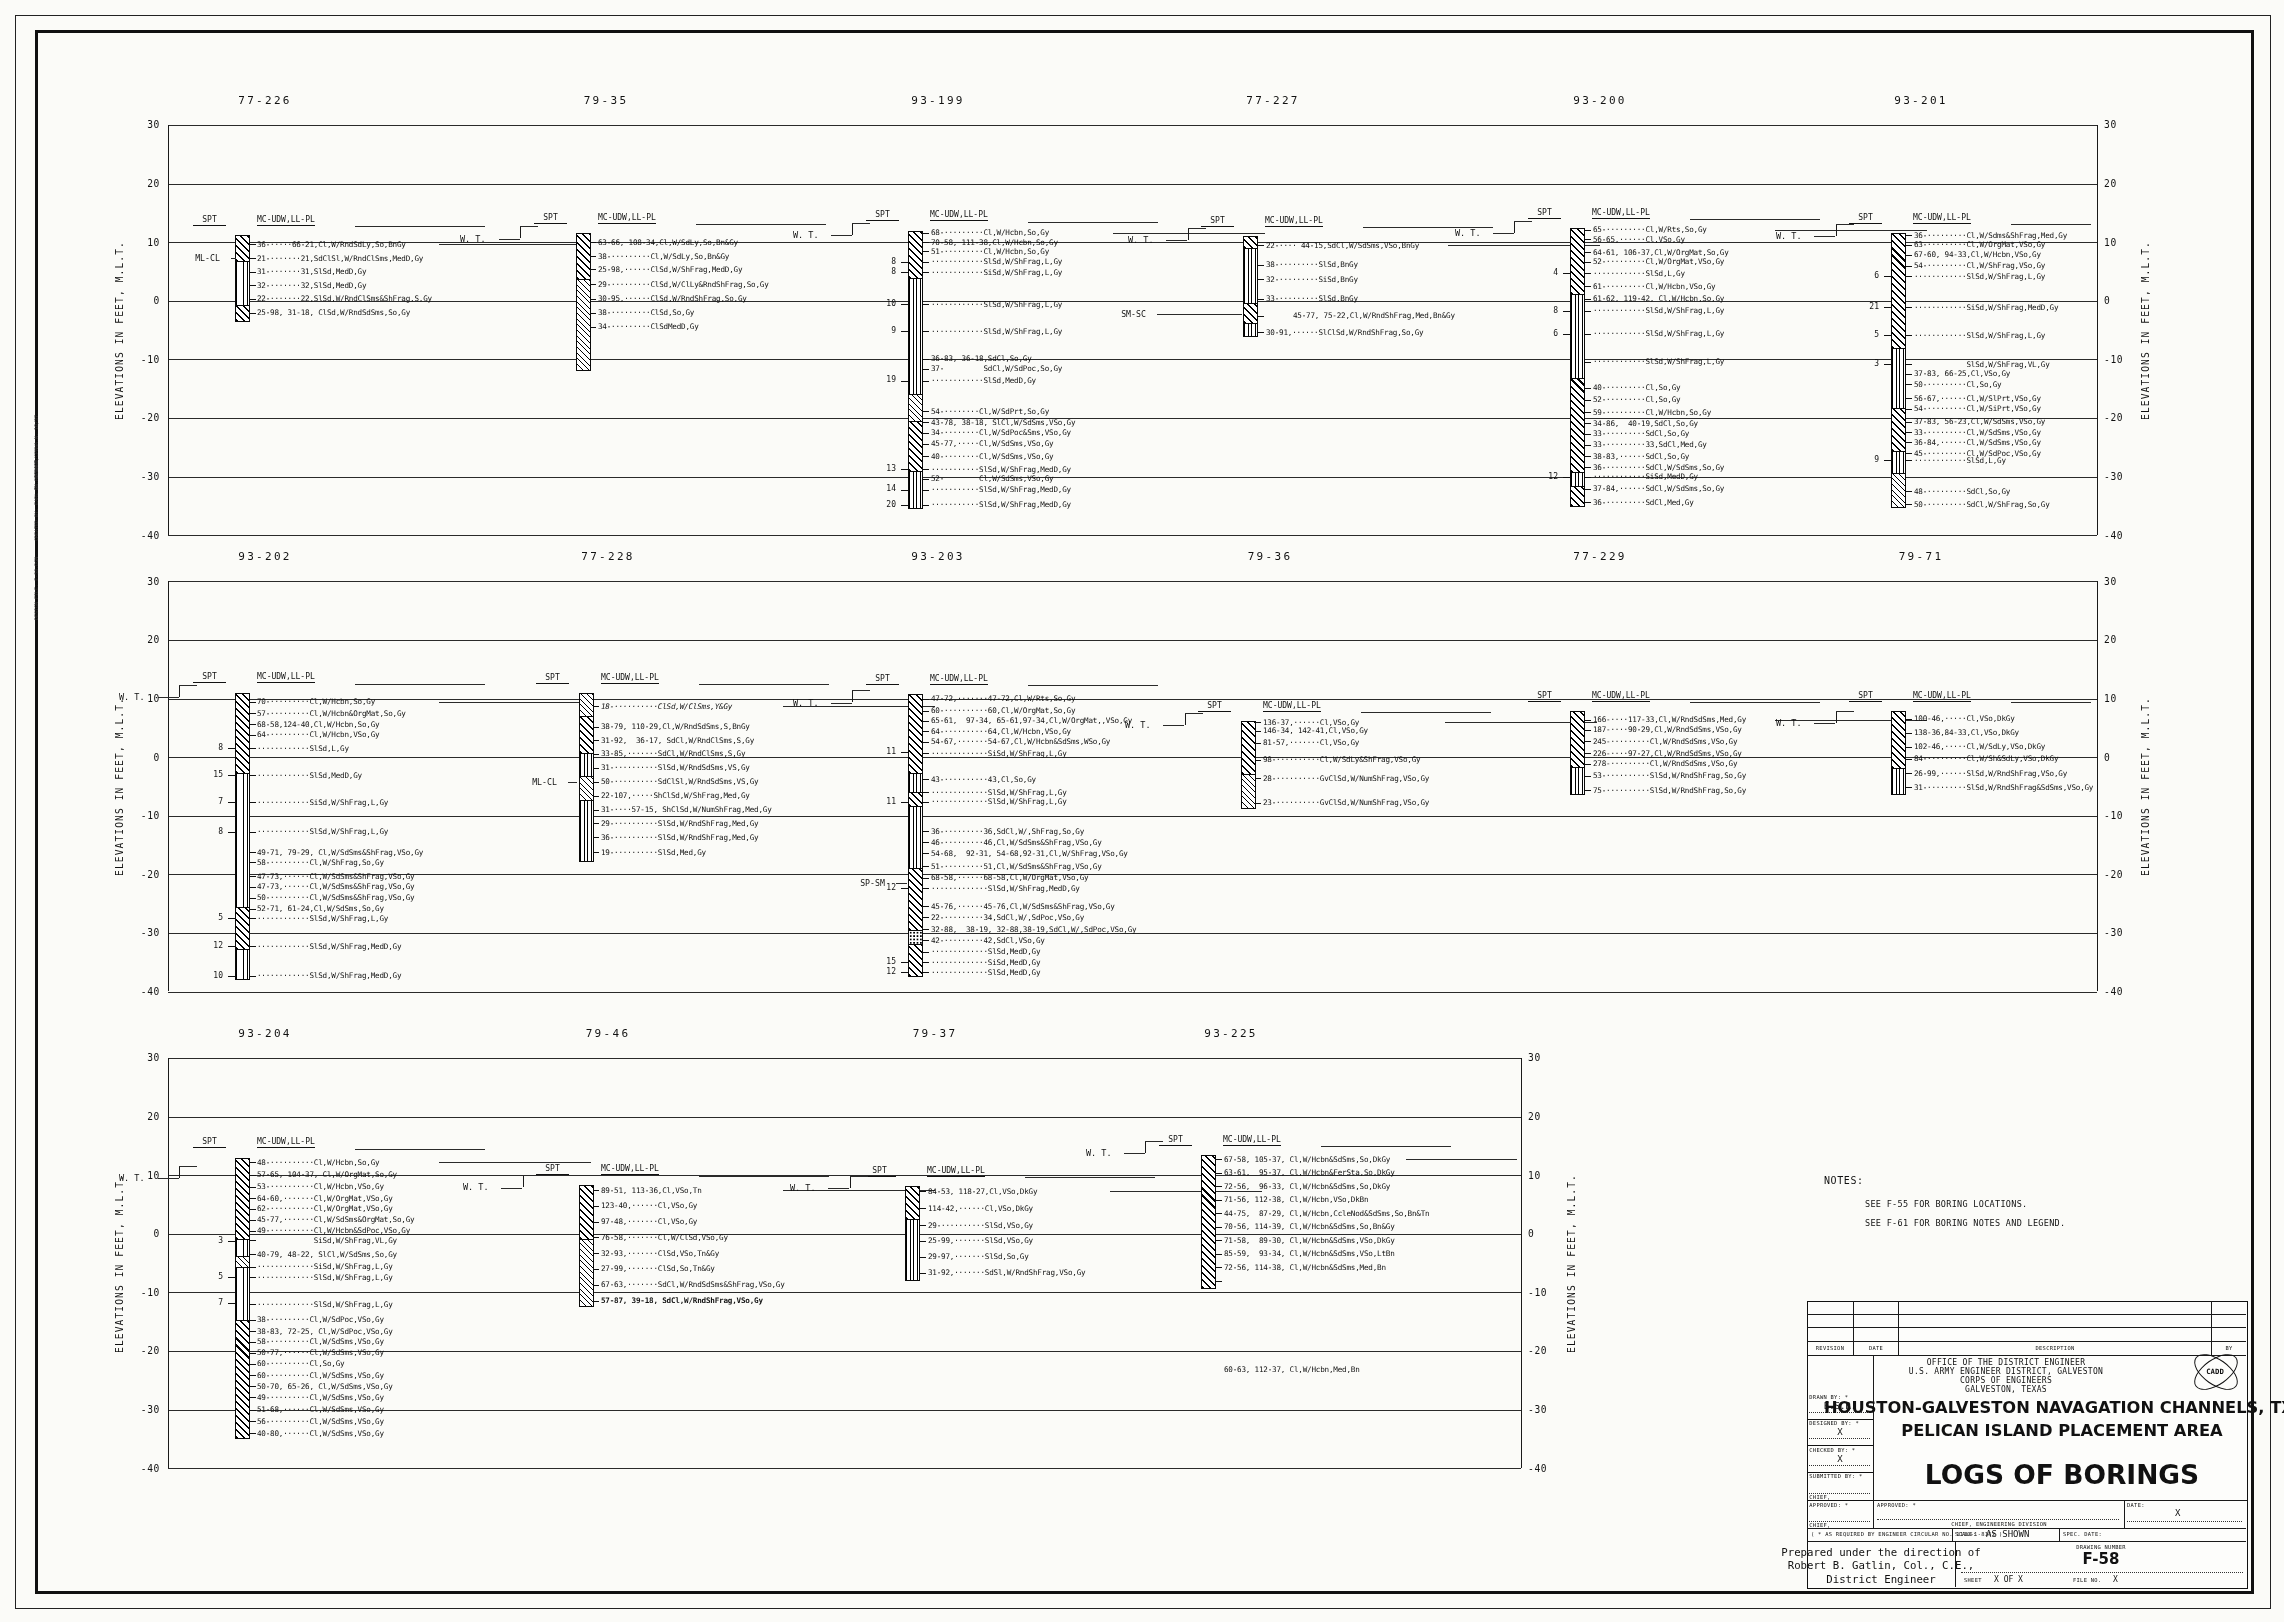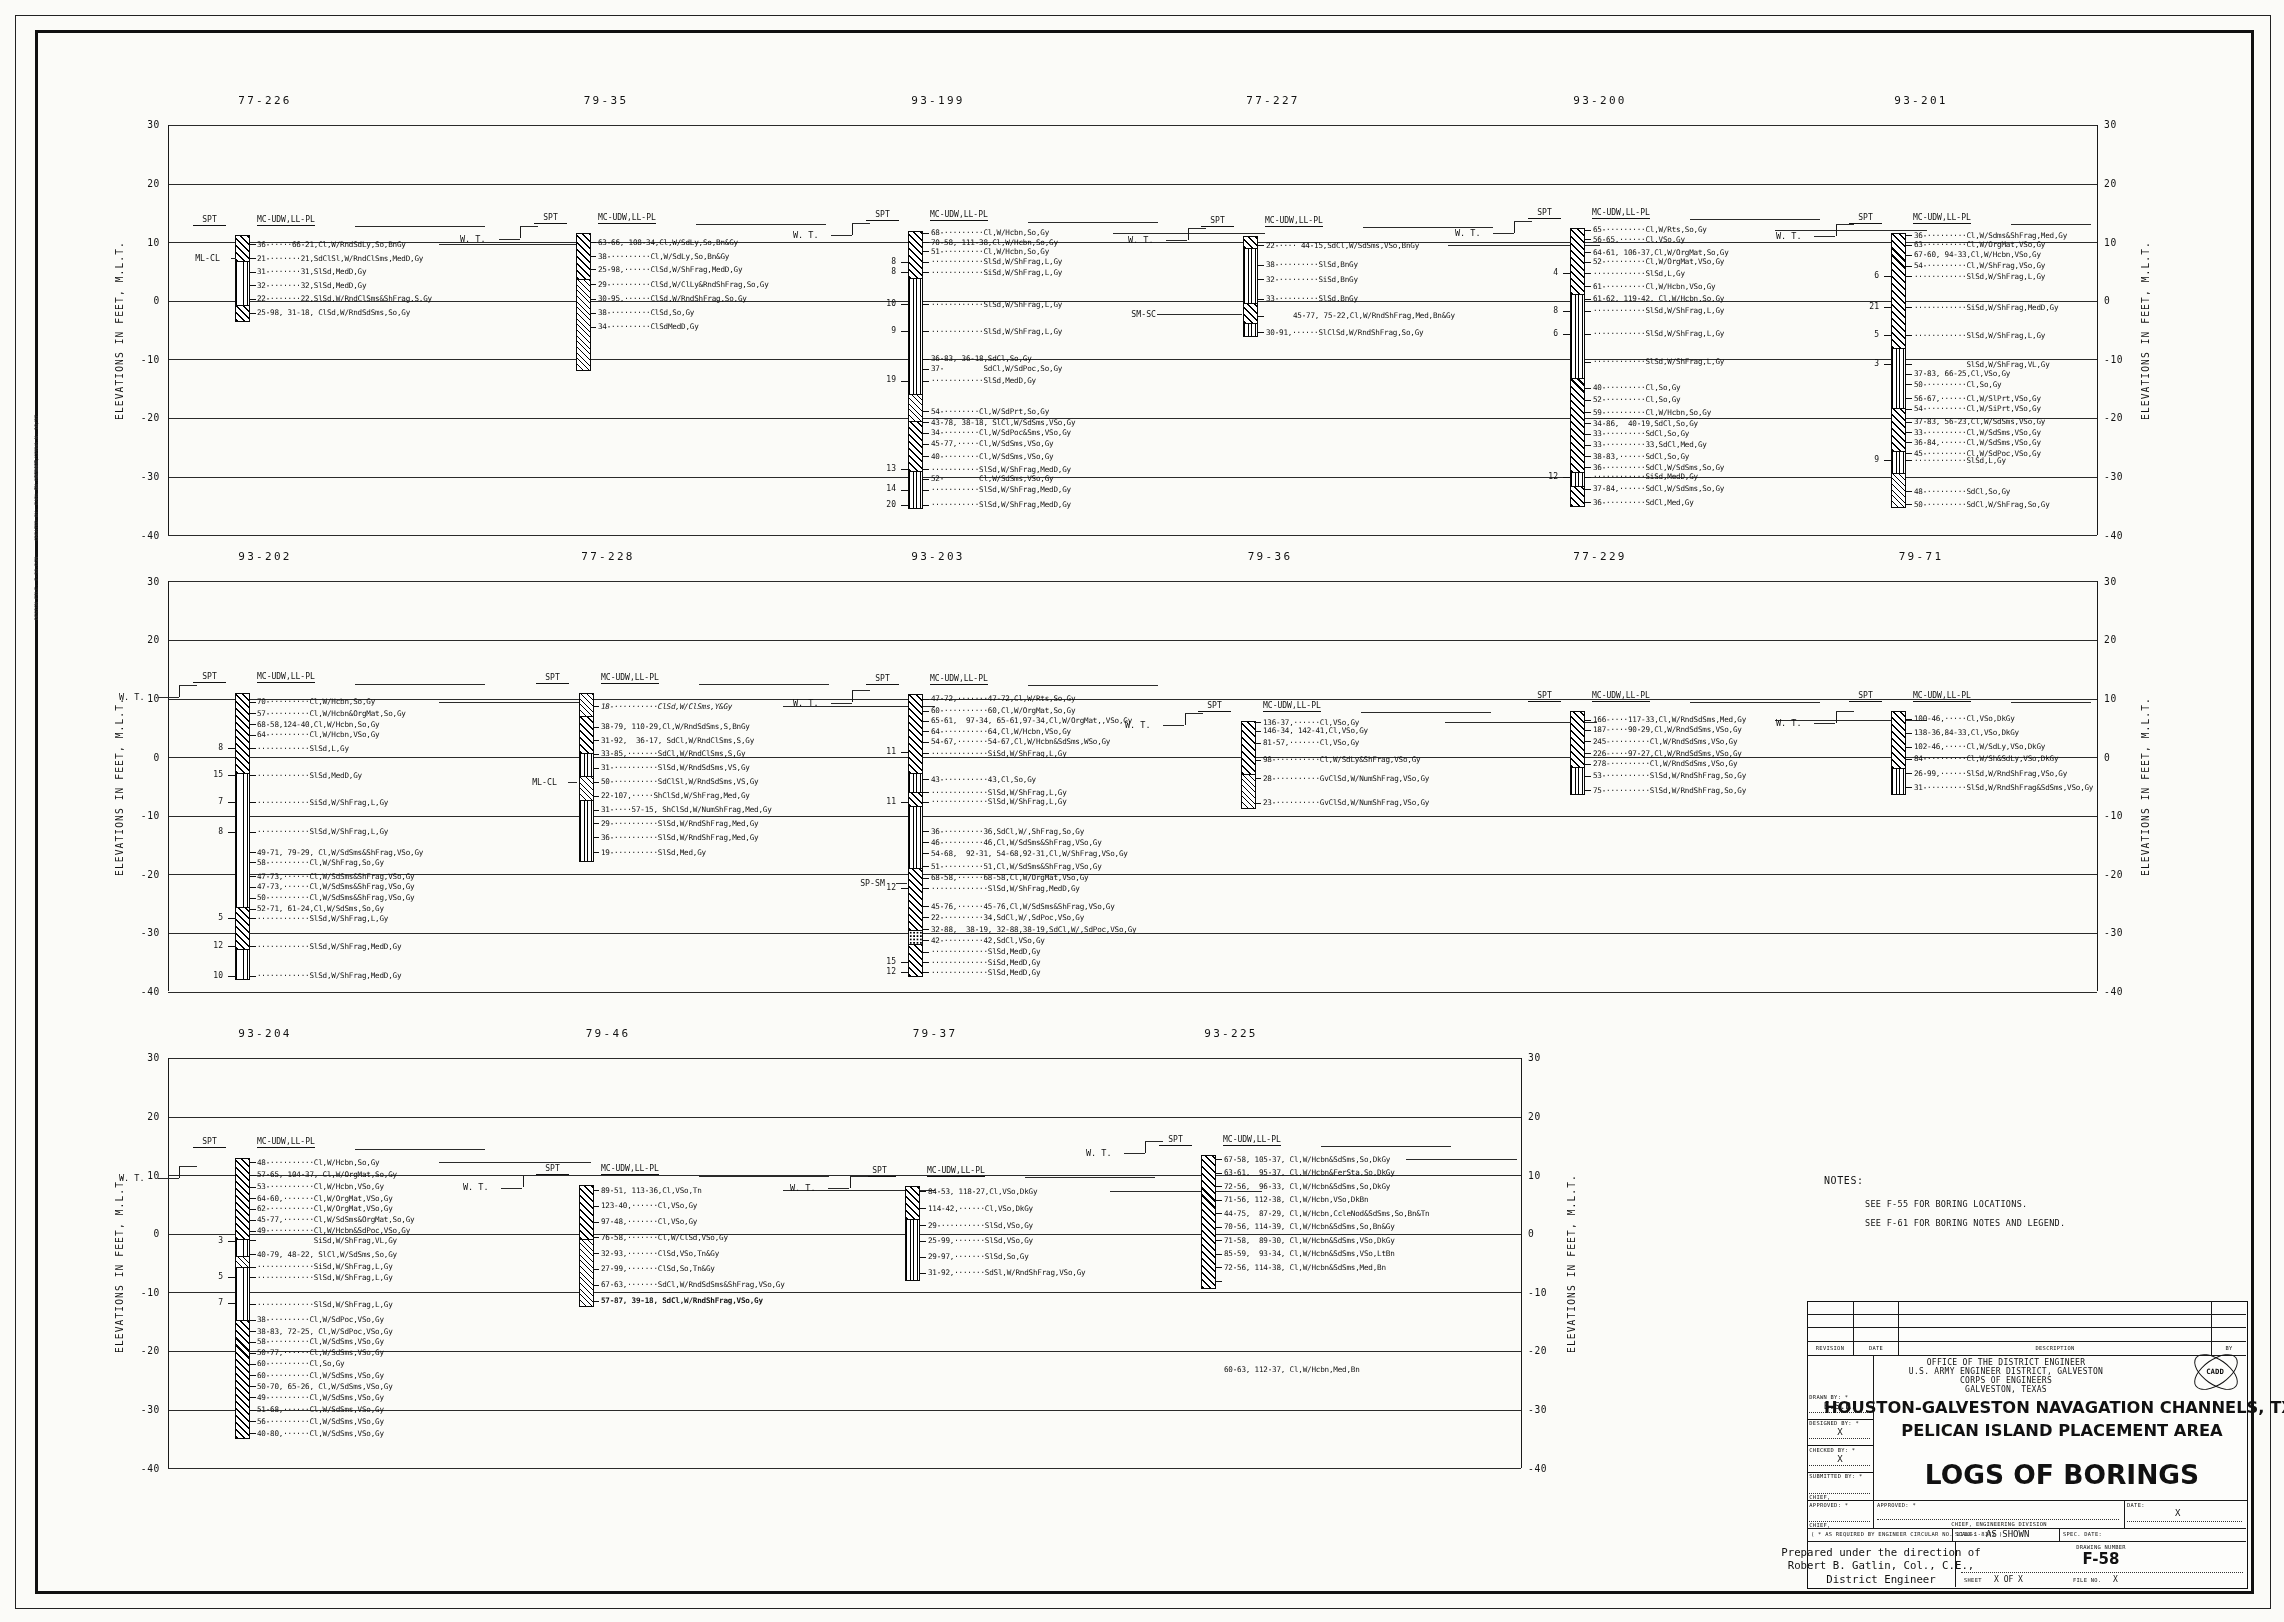--- a/index.html
+++ b/index.html
@@ -364,21 +364,21 @@
       <div class="tick" style="left: 1258px; top: 299px; width: 6.2px;"></div>
       <div class="entry" style="left: 1266px; top: 294px;">33-·········SlSd,BnGy</div>
       <div class="tick" style="left: 1258px; top: 316px; width: 6.2px;"></div>
       <div class="entry" style="left: 1266px; top: 311px; margin-left: 27px;">45-77, 75-22,Cl,W/RndShFrag,Med,Bn&amp;Gy</div>
       <div class="tick" style="left: 1258px; top: 332px; width: 6.2px;"></div>
       <div class="entry" style="left: 1266px; top: 328px;">30-91,······SlClSd,W/RndShFrag,So,Gy</div>
       <div class="wt" style="left: 1128px; top: 235px;">W. T.</div>
       <div class="hline thin" style="left: 1166px; top: 240px; width: 21.4px;"></div>
       <div class="vline" style="left: 1188px; top: 228px; height: 12.4px; border-left-width: 0.6px;"></div>
       <div class="hline thin" style="left: 1188px; top: 228px; width: 18px;"></div>
-      <div class="clslbl" style="left: 1111px; top: 309px; width: 45px; text-align: right;">SM-SC</div>
+      <div class="clslbl" style="left: 1111px; top: 309px; width: 45px; text-align: center;">SM-SC</div>
       <div class="hline thin" style="left: 1157px; top: 314px; width: 85px;"></div>
       <div class="b-title" style="left: 1600px; top: 94px;">93-200</div>
       <div class="hdr" style="left: 1528px; top: 208px; width: 33px; text-align: center;">SPT</div>
       <div class="hdr" style="left: 1592px; top: 208px;">MC-UDW,LL-PL</div>
       <div class="hline thin" style="left: 1690px; top: 219px; width: 130px;"></div>
       <div class="stick" style="left: 1570px; top: 228px; width: 14.6px; height: 279px;">
         <div class="seg sg-d" style="height: 24%;"></div>
         <div class="seg sg-v" style="height: 30%;"></div>
         <div class="seg sg-d" style="height: 34%;"></div>
         <div class="seg sg-v" style="height: 5%;"></div>

